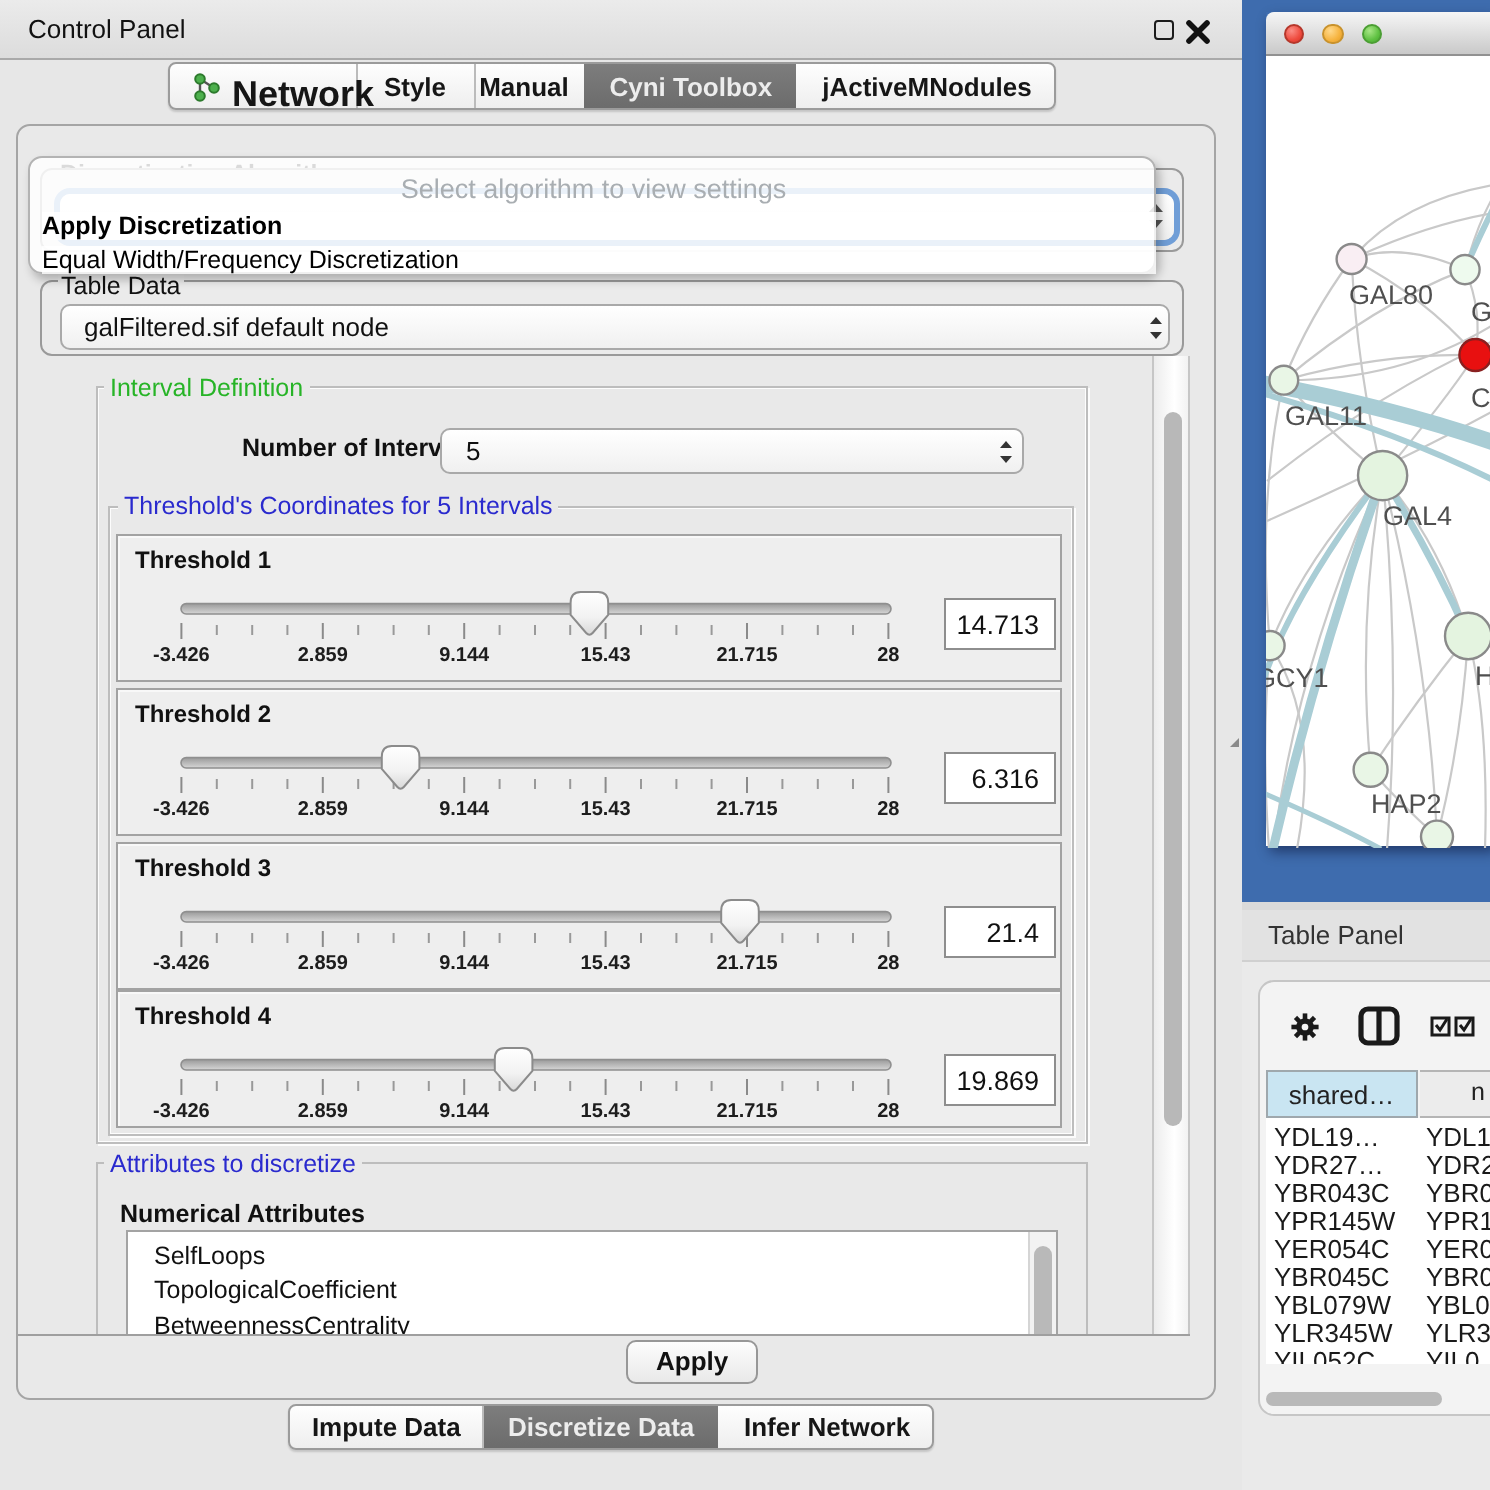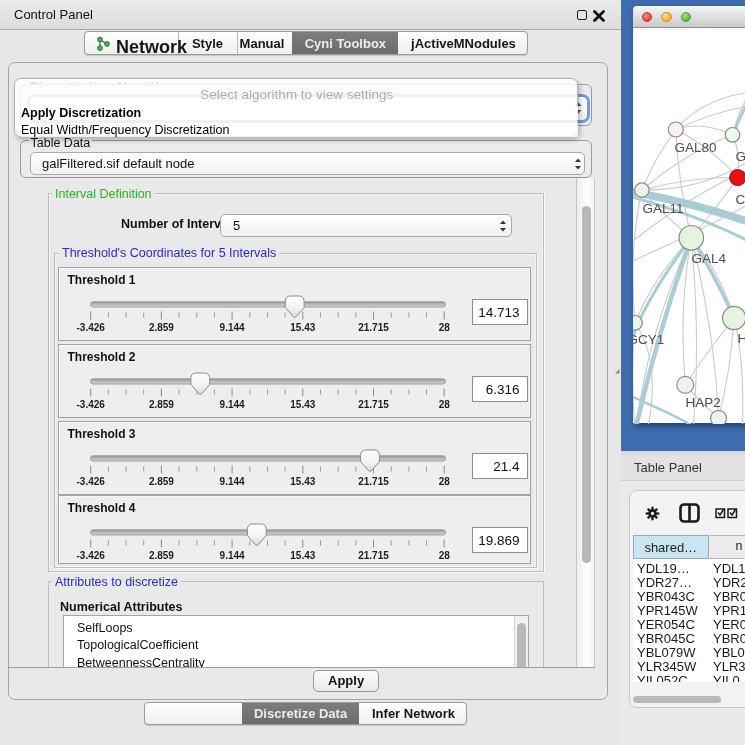--- a/index.html
+++ b/index.html
@@ -230,20 +230,21 @@
   </div>
 </div>
 
 <div class="abs" style="left:576px;top:178px;width:19px;height:488.5px;background:linear-gradient(90deg,#ececec,#ffffff 60%,#f2f2f2);border-left:1px solid #c6c6c6;border-right:1px solid #c6c6c6;"></div>
 <div class="abs" style="left:582px;top:206px;width:9px;height:357px;background:#b8b8b8;border-radius:4.5px;"></div>
 
 <div class="abs" style="left:9px;top:666.5px;width:586px;height:1px;background:#9f9f9f;"></div>
 <div class="abs" style="left:268.8px;top:670px;width:66.6px;height:21.5px;background:linear-gradient(#fdfdfd,#e9e9e9);border:1px solid #979797;border-radius:5px;text-align:center;line-height:20px;font-size:13px;font-weight:600;color:#111;margin-left:44px;">Apply</div>
 
 <div class="abs" style="left:144px;top:702px;width:323.3px;height:23px;border:1px solid #9b9b9b;border-radius:4px;background:linear-gradient(#fefefe,#eeeeee);box-shadow:0 1px 1px rgba(0,0,0,0.15);overflow:hidden;">
+  <div class="abs" style="left:0;top:0;width:97.3px;height:23px;border-right:1px solid #bbb;text-align:center;line-height:22px;font-size:13px;font-weight:600;color:#161616;">Impute Data</div>
   <div class="abs" style="left:213.8px;top:0;width:109.5px;height:23px;text-align:center;line-height:22px;font-size:13px;font-weight:600;color:#161616;">Infer Network</div>
   <div class="abs" style="left:97.3px;top:0;width:116.5px;height:23px;background:linear-gradient(#7d7d7d,#6a6a6a);text-align:center;line-height:22px;font-size:13px;font-weight:600;color:#ededed;">Discretize Data</div>
 </div>
 
 <svg class="abs" style="left:614px;top:368px;" width="7" height="7" viewBox="0 0 7 7">
       <path d="M 1,5.5 L 5.5,5.5 L 5.5,1 Z" fill="#8a8a8a"></path>
     </svg>
 
 <div class="abs" style="left:621px;top:0;width:124px;height:450.8px;background:#3e6cae;"></div>
 <div class="abs" style="left:632.5px;top:5.5px;width:113px;height:417.5px;box-shadow:2px 3px 6px rgba(0,0,30,0.45);">

